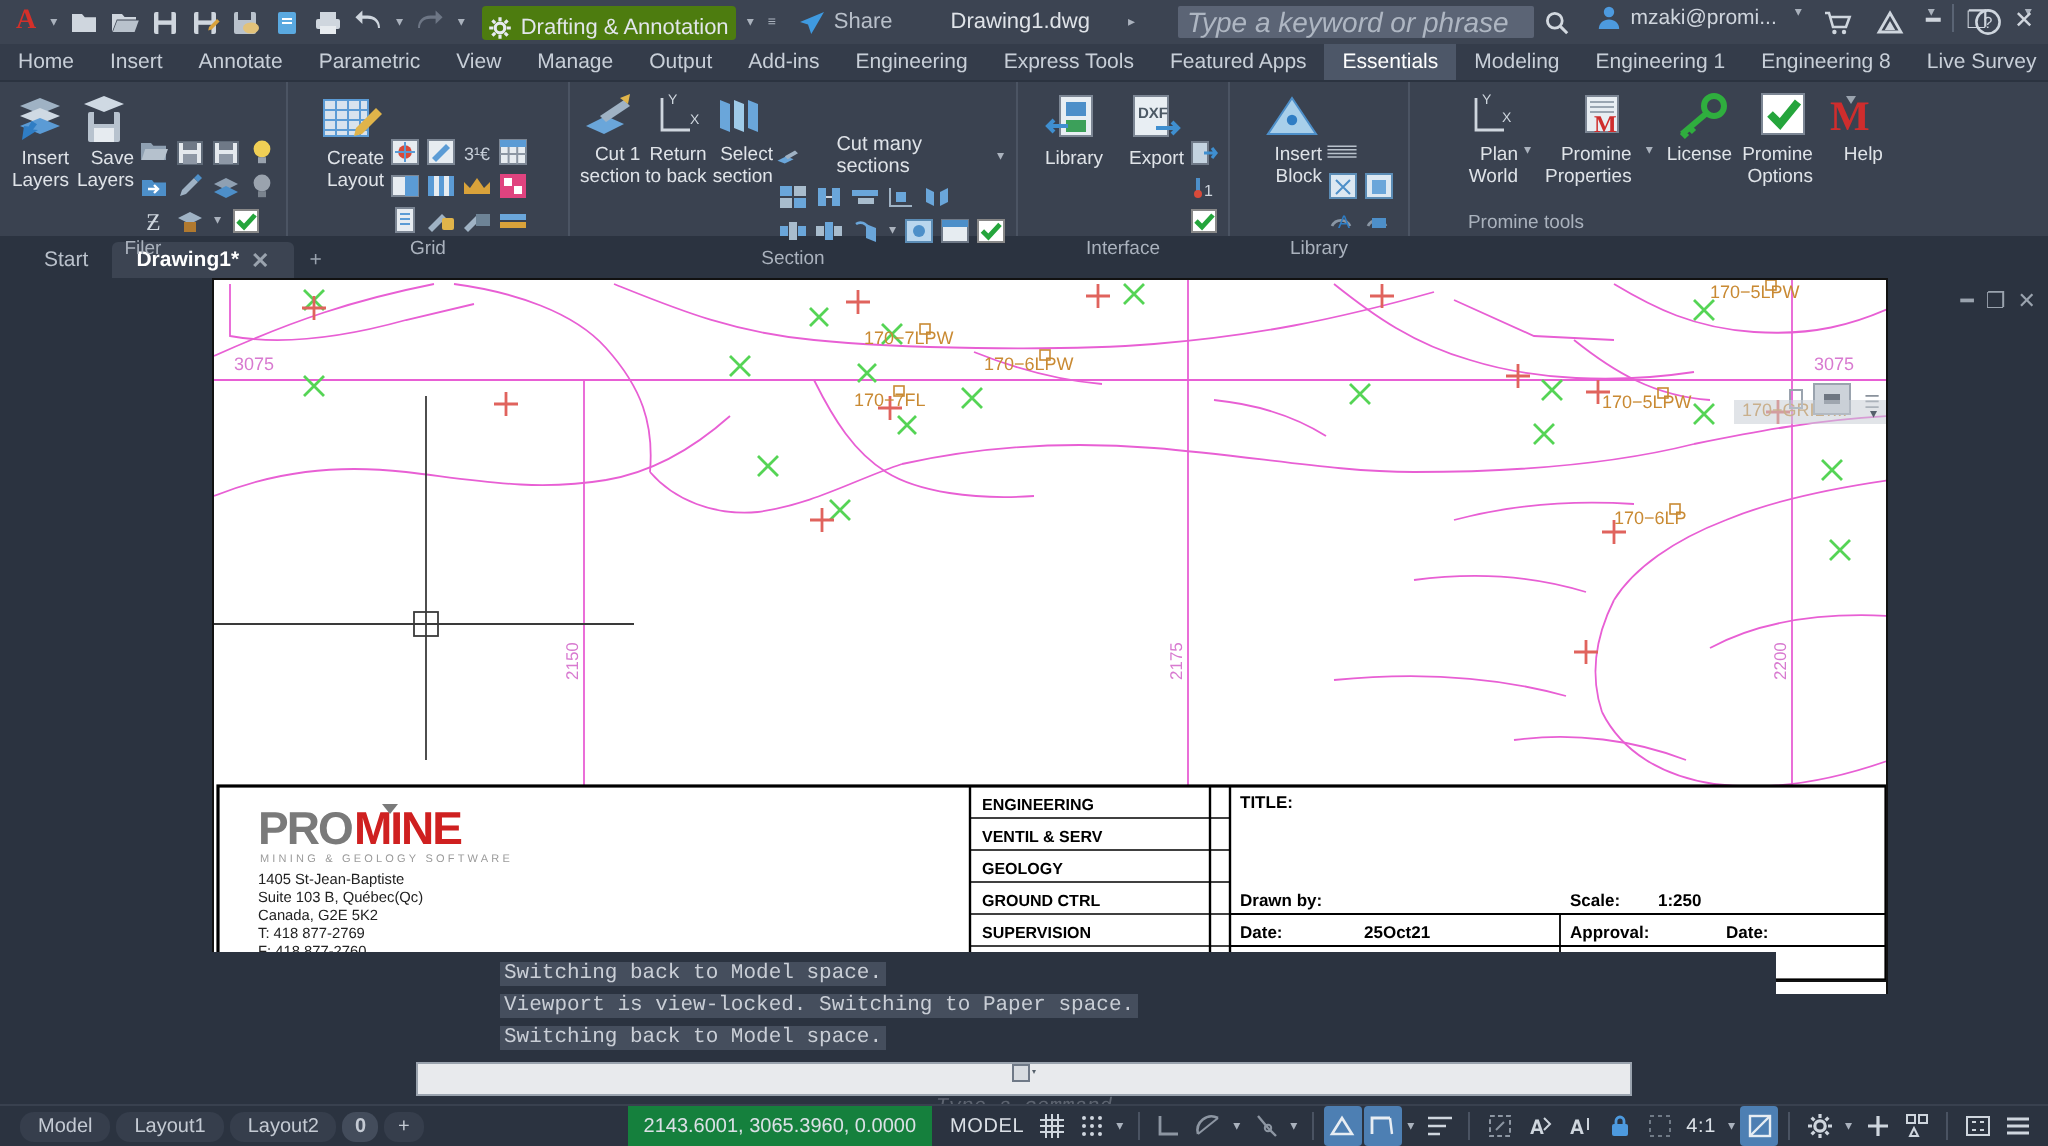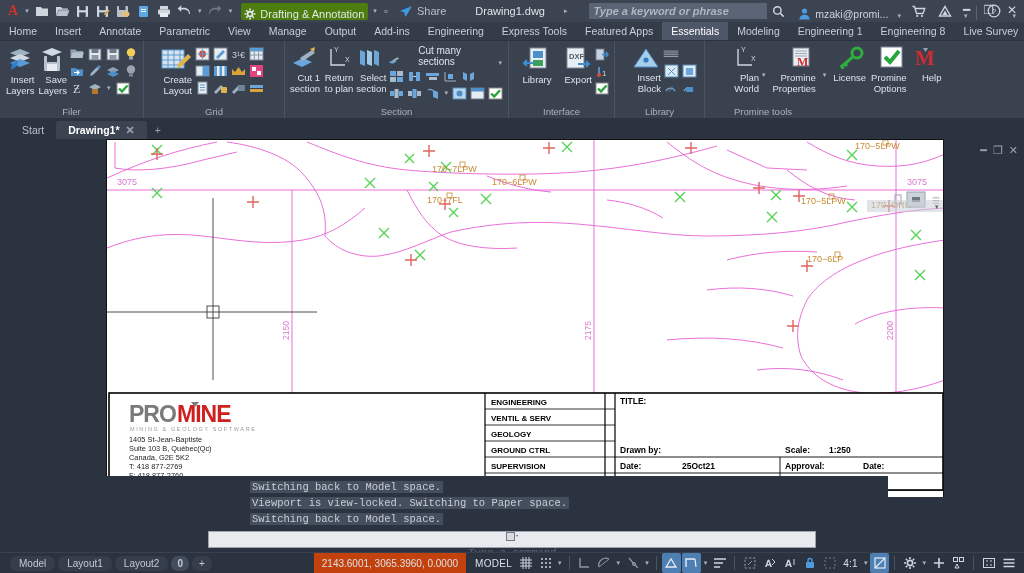--- a/index.html
+++ b/index.html
@@ -28,22 +28,22 @@
     display:flex; align-items:flex-end; gap:4px; background:#4d7c0f;
     height:17px; padding:0 4px 0 3px; border-radius:2px; margin-left:4px;
   }
   .wsw .lbl { font-size:11px; color:#e2e6eb; white-space:nowrap; }
   .share { display:flex; align-items:center; gap:4px; margin-left:6px; color:#b9c0ca; }
   .tb-doctitle { margin-left:26px; font-size:11px; color:#dfe3e8; white-space:nowrap;}
   .tb-search {
     margin-left:16px; display:flex; align-items:center; background:#5b6475;
     height:16px; width:195px; padding:0 5px; border-radius:1px;
   }
-  .tb-search span { font-style:italic; color:#aeb6c2; font-size:11px;font-weight:bold; }
-  .tb-right { display:flex; align-items:flex-end; gap:7px; margin-left:8px; }
+  .tb-search span { font-style:italic; color:#aeb6c2; font-size:14px; }
+  .tb-right { display:flex; align-items:flex-start; gap:7px; margin-left:8px; }
   .acct { display:flex; align-items:center; gap:4px; color:#cfd5dd; font-size:10.5px; white-space:nowrap;}
   .winbtns { position:absolute; right:7px; top:3px; display:flex; gap:13px; align-items:center; color:#cfd5dd; font-size:12px;}
   .winbtns div { cursor:default; }
 
   
   .ribbon-tabs {
     height:19px; background:#343c4a; display:flex; align-items:stretch;
     font-size:10.5px; border-bottom:1px solid #2b3340;
   }
   .rtab { padding:0 9px; display:flex; align-items:center; color:#c8cfd8; white-space:nowrap;}
@@ -57,24 +57,24 @@
   .panel { position:relative; display:flex; flex-direction:column; border-right:1px solid #4b5463; }
   .panel-body { flex:1; display:flex; align-items:flex-start; padding:3px 4px 0 4px; gap:2px;}
   .panel-title {
     height:13px; font-size:9.5px; color:#aab2bd; text-align:center; line-height:13px;
   }
   .bigbtn {
     width:40px; display:flex; flex-direction:column; align-items:flex-end;
     padding-top:2px; gap:1px;
   }
   .bigbtn .lbl { font-size:9.5px; line-height:10px; text-align:center; color:#dfe3e8;}
-  .smallgrid { display:flex; flex-direction:column; gap:1px; padding-top:2px;}
+  .smallgrid { display:flex; flex-direction:column; gap:1px; padding-top:2px;margin-top:22px;}
   .smallrow { display:flex; gap:2px; align-items:center; }
   .sb { width:16px; height:16px; display:flex; align-items:center; justify-content:center; border-radius:2px;}
-  .txtrow { display:flex; align-items:flex-end; gap:18px; font-size:10px; color:#dfe3e8; }
+  .txtrow { display:flex; align-items:center; gap:18px; font-size:10px; color:#dfe3e8; }
 
   
   .doctabs { height:20px; background:#2b3340; display:flex; align-items:flex-end; padding-left:10px; }
   .dtab {
     height:18px; display:flex; align-items:center; gap:6px; padding:0 12px;
     font-size:10.5px; color:#b9c0ca; border-radius:3px 3px 0 0;
   }
   .dtab.active { background:#3c4452; color:#ffffff; font-weight:bold;}
   .dtab .x { font-size:11px; color:#9aa3ae; }
   .dtab.plus { padding:0 8px; color:#9aa3ae; }
@@ -112,21 +112,21 @@
     display:flex; align-items:center; border-top:1px solid #39414f;
   }
   .laytabs { display:flex; align-items:center; gap:3px; padding-left:10px; }
   .ltab {
     height:15px; padding:0 9px; display:flex; align-items:center; font-size:10px;
     color:#c4cad3; border-radius:7px; background:#363e4c;
   }
   .ltab.badge { background:#434c5b; padding:0 6px; font-weight:bold; }
   .ltab.plusb { background:#363e4c; padding:0 7px; }
   .coords {
-    margin-left:auto; background:#c2410c; height:20px; display:flex; align-items:center;
+    margin-left:auto; background:#15803d; height:20px; display:flex; align-items:center;
     padding:0 8px; font-size:10px; color:#dbe0e6; white-space:nowrap;
   }
   .st-right { display:flex; align-items:center; gap:1px; padding:0 6px; }
   .st-btn { width:19px; height:20px; display:flex; align-items:center; justify-content:center; border-radius:2px;}
   .st-btn.on { background:#4d7fb3; }
   .st-sep { width:1px; height:14px; background:#4a5362; margin:0 4px; }
   .st-text { font-size:10px; color:#dbe0e6; padding:0 3px; letter-spacing:.3px;}
 </style>
 </head>
 <body>
@@ -502,21 +502,21 @@
           <span class="lbl">Cut 1</span>
           <span class="lbl">section</span>
         </div>
         <div class="bigbtn">
           <svg width="30" height="26" viewBox="0 0 30 26">
             <path d="M8 3v16h14" stroke="#cfd6de" stroke-width="1.4" fill="none"></path>
             <text x="11" y="6" font-size="7" fill="#cfd6de" font-family="Liberation Sans">Y</text>
             <text x="22" y="16" font-size="7" fill="#cfd6de" font-family="Liberation Sans">X</text>
           </svg>
           <span class="lbl">Return</span>
-          <span class="lbl">to plan</span>
+          <span class="lbl">to back</span>
         </div>
         <div class="bigbtn">
           <svg width="30" height="26" viewBox="0 0 30 26">
             <path d="M4 4l5 2v14l-5-2z" fill="#6aa6da"></path>
               <path d="M11 4l5 2v14l-5-2z" fill="#9fcbe8"></path>
               <path d="M18 4l5 2v14l-5-2z" fill="#6aa6da"></path>
           </svg>
           <span class="lbl">Select</span>
           <span class="lbl">section</span>
         </div>

